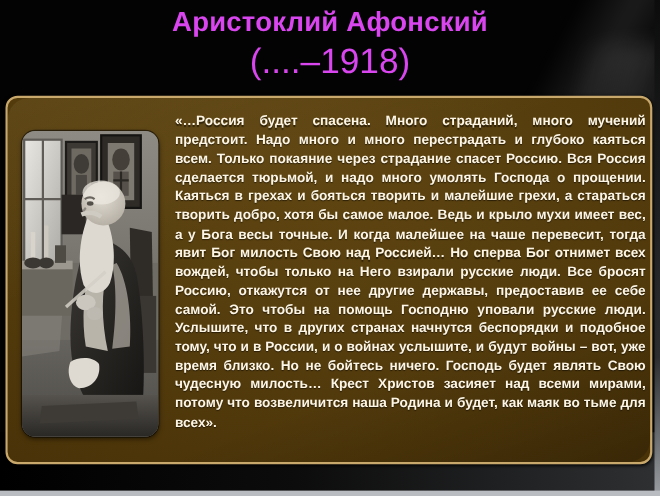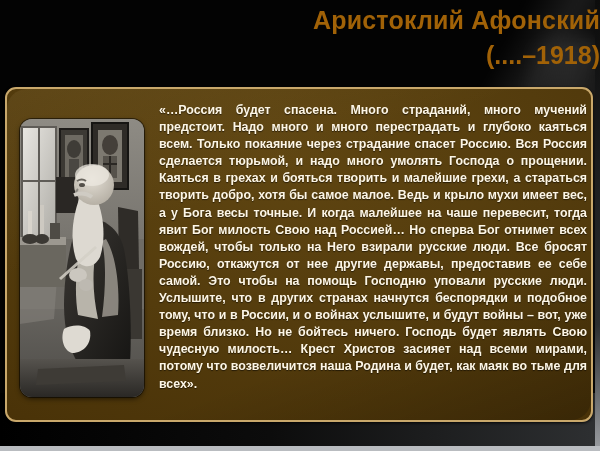--- a/index.html
+++ b/index.html
@@ -73,33 +73,33 @@
     width: 5px;
     background: linear-gradient(180deg,#0c0c0c 0%, #2c2e30 72%, #9a9da1 100%);
   }
 
   
   .title-block {
     position: absolute;
     left: 0;
     top: 4px;
     width: 600px;
-    text-align: right;
-    color: #a16207;
+    text-align: center;
+    color: #d946ef;
     z-index: 6;
   }
   .title-line-1 {
     font-size: 25px;
     font-weight: bold;
     letter-spacing: .2px;
     line-height: 32px;
   }
   .title-line-2 {
-    font-size: 25px;
-    font-weight: bold;
+    font-size: 32px;
+    font-weight: normal;
     line-height: 34px;
     margin-top: 2px;
   }
 
   
   .panel {
     position: absolute;
     left: 5px;
     top: 87px;
     width: 588px;

